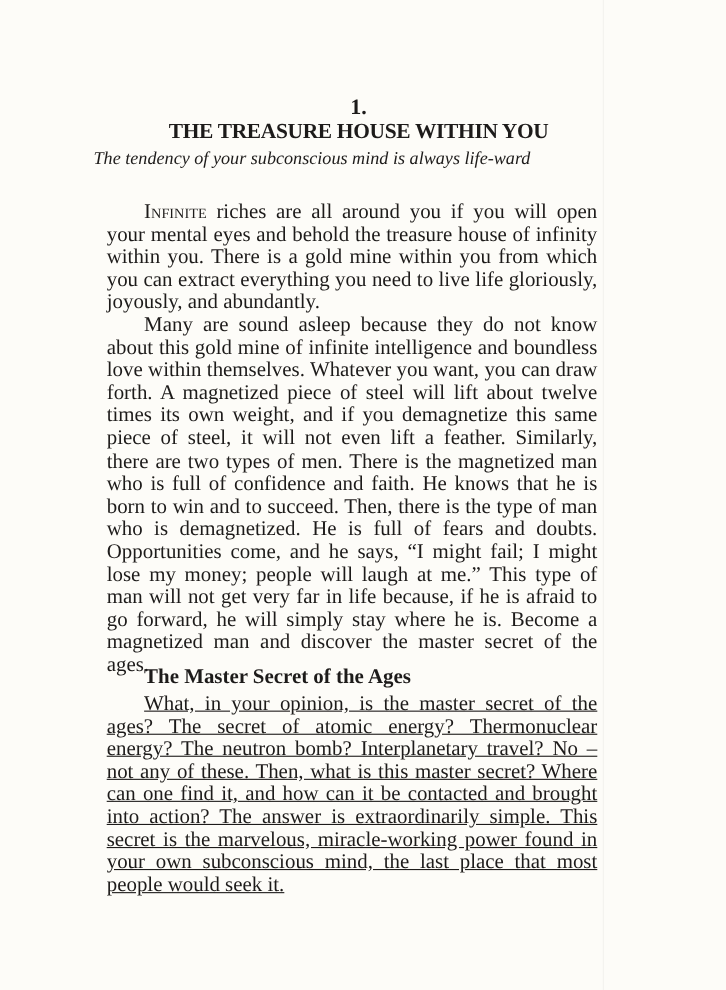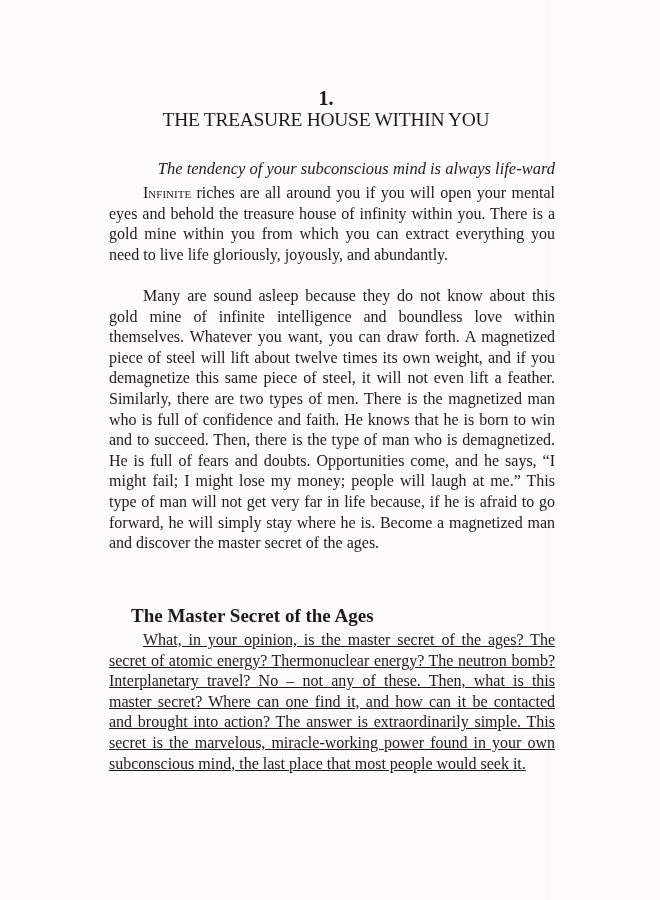--- a/index.html
+++ b/index.html
@@ -31,42 +31,41 @@
       font-size: 20px;
       line-height: 24px;
       margin-left: 6px;
     }
     .chapter-title {
       position: absolute;
       top: 108px;
       left: 0;
       width: 446px;
       text-align: center;
-      font-weight: normal;
+      font-weight: bold;
       font-size: 19.5px;
       line-height: 24px;
       letter-spacing: -0.3px;
       margin-left: 6px;
     }
     .chapter-subtitle {
       position: absolute;
       top: 133px;
       left: -12px;
       width: 470px;
-      text-align: right;
+      text-align: left;
       font-style: italic;
       font-size: 16.5px;
       line-height: 22px;
-      margin-top: 25px;
     }
     .body-text {
       position: absolute;
-      left: 12px;
+      left: 0;
       width: 446px;
-      font-size: 16px;
+      font-size: 19px;
       line-height: 20.6px;
       text-align: justify;
     }
     .body-text p {
       margin: 0;
       text-indent: 34px;
       text-align: justify;
     }
     .smallcaps {
       font-variant: small-caps;

